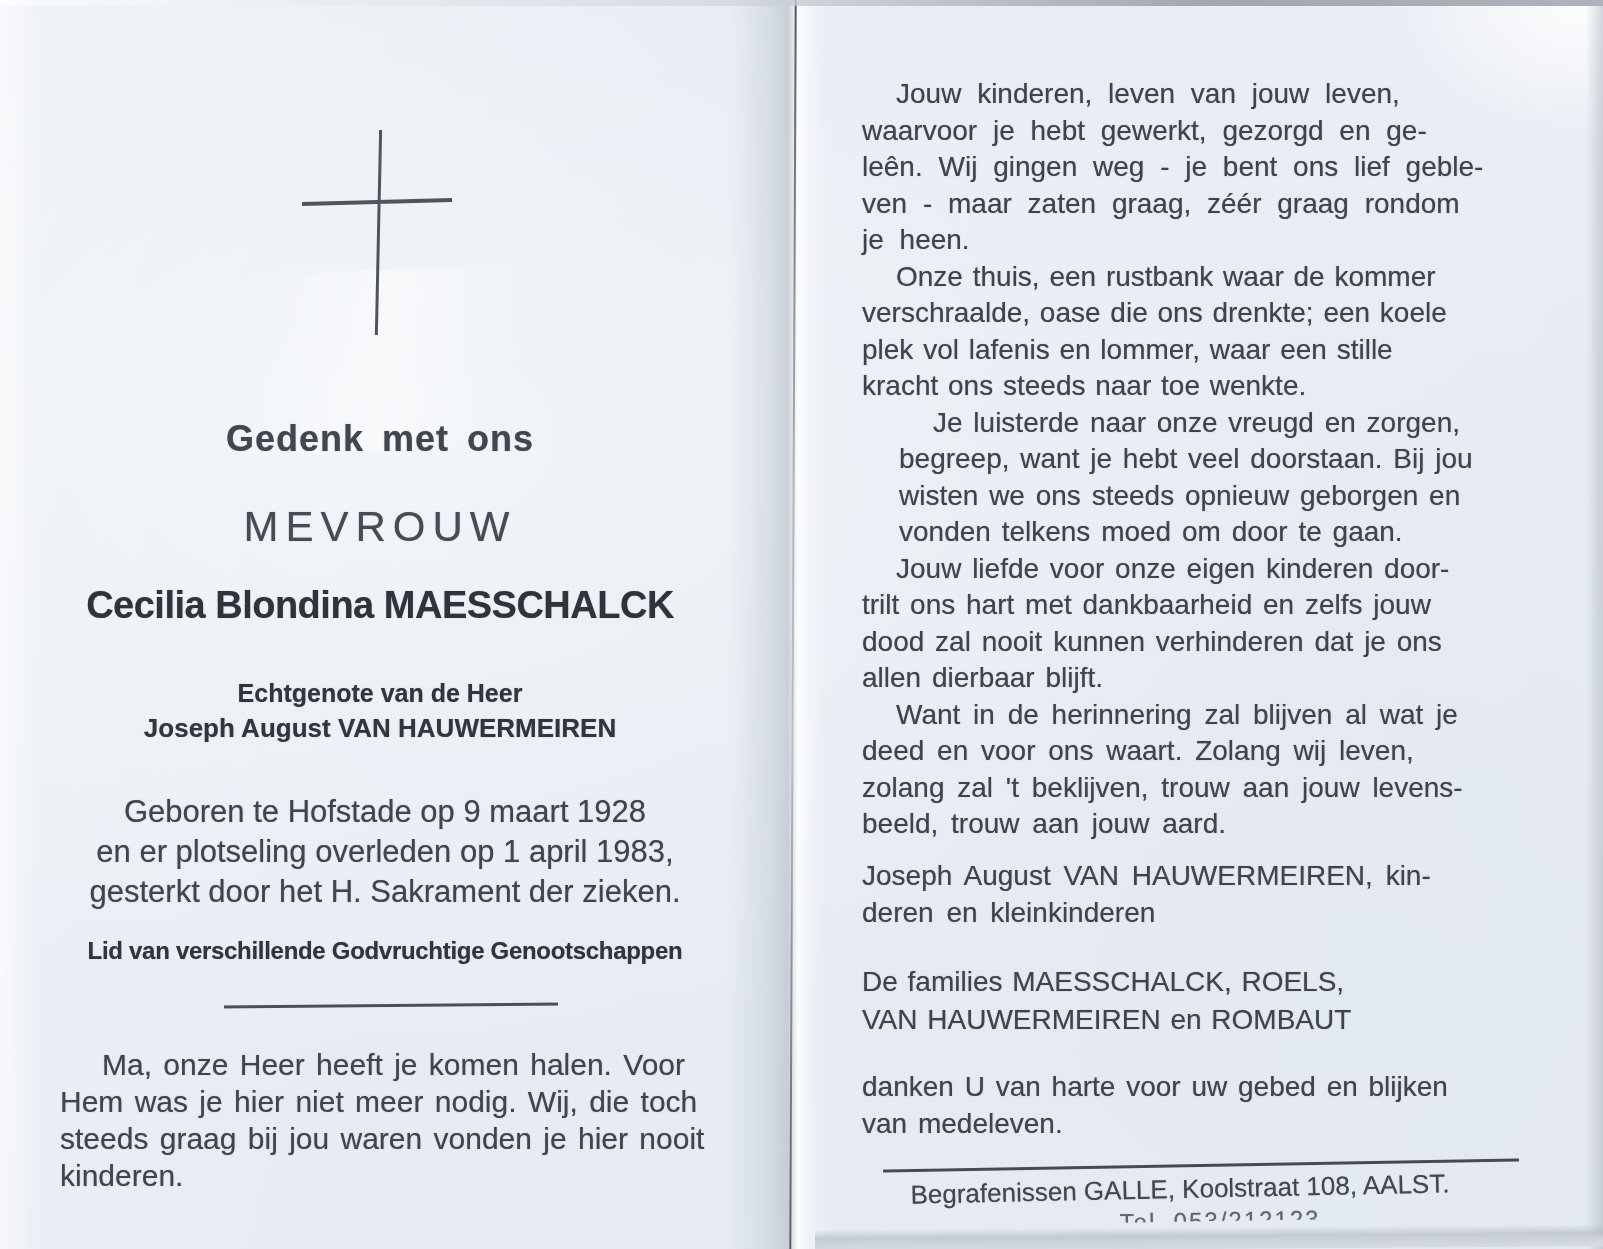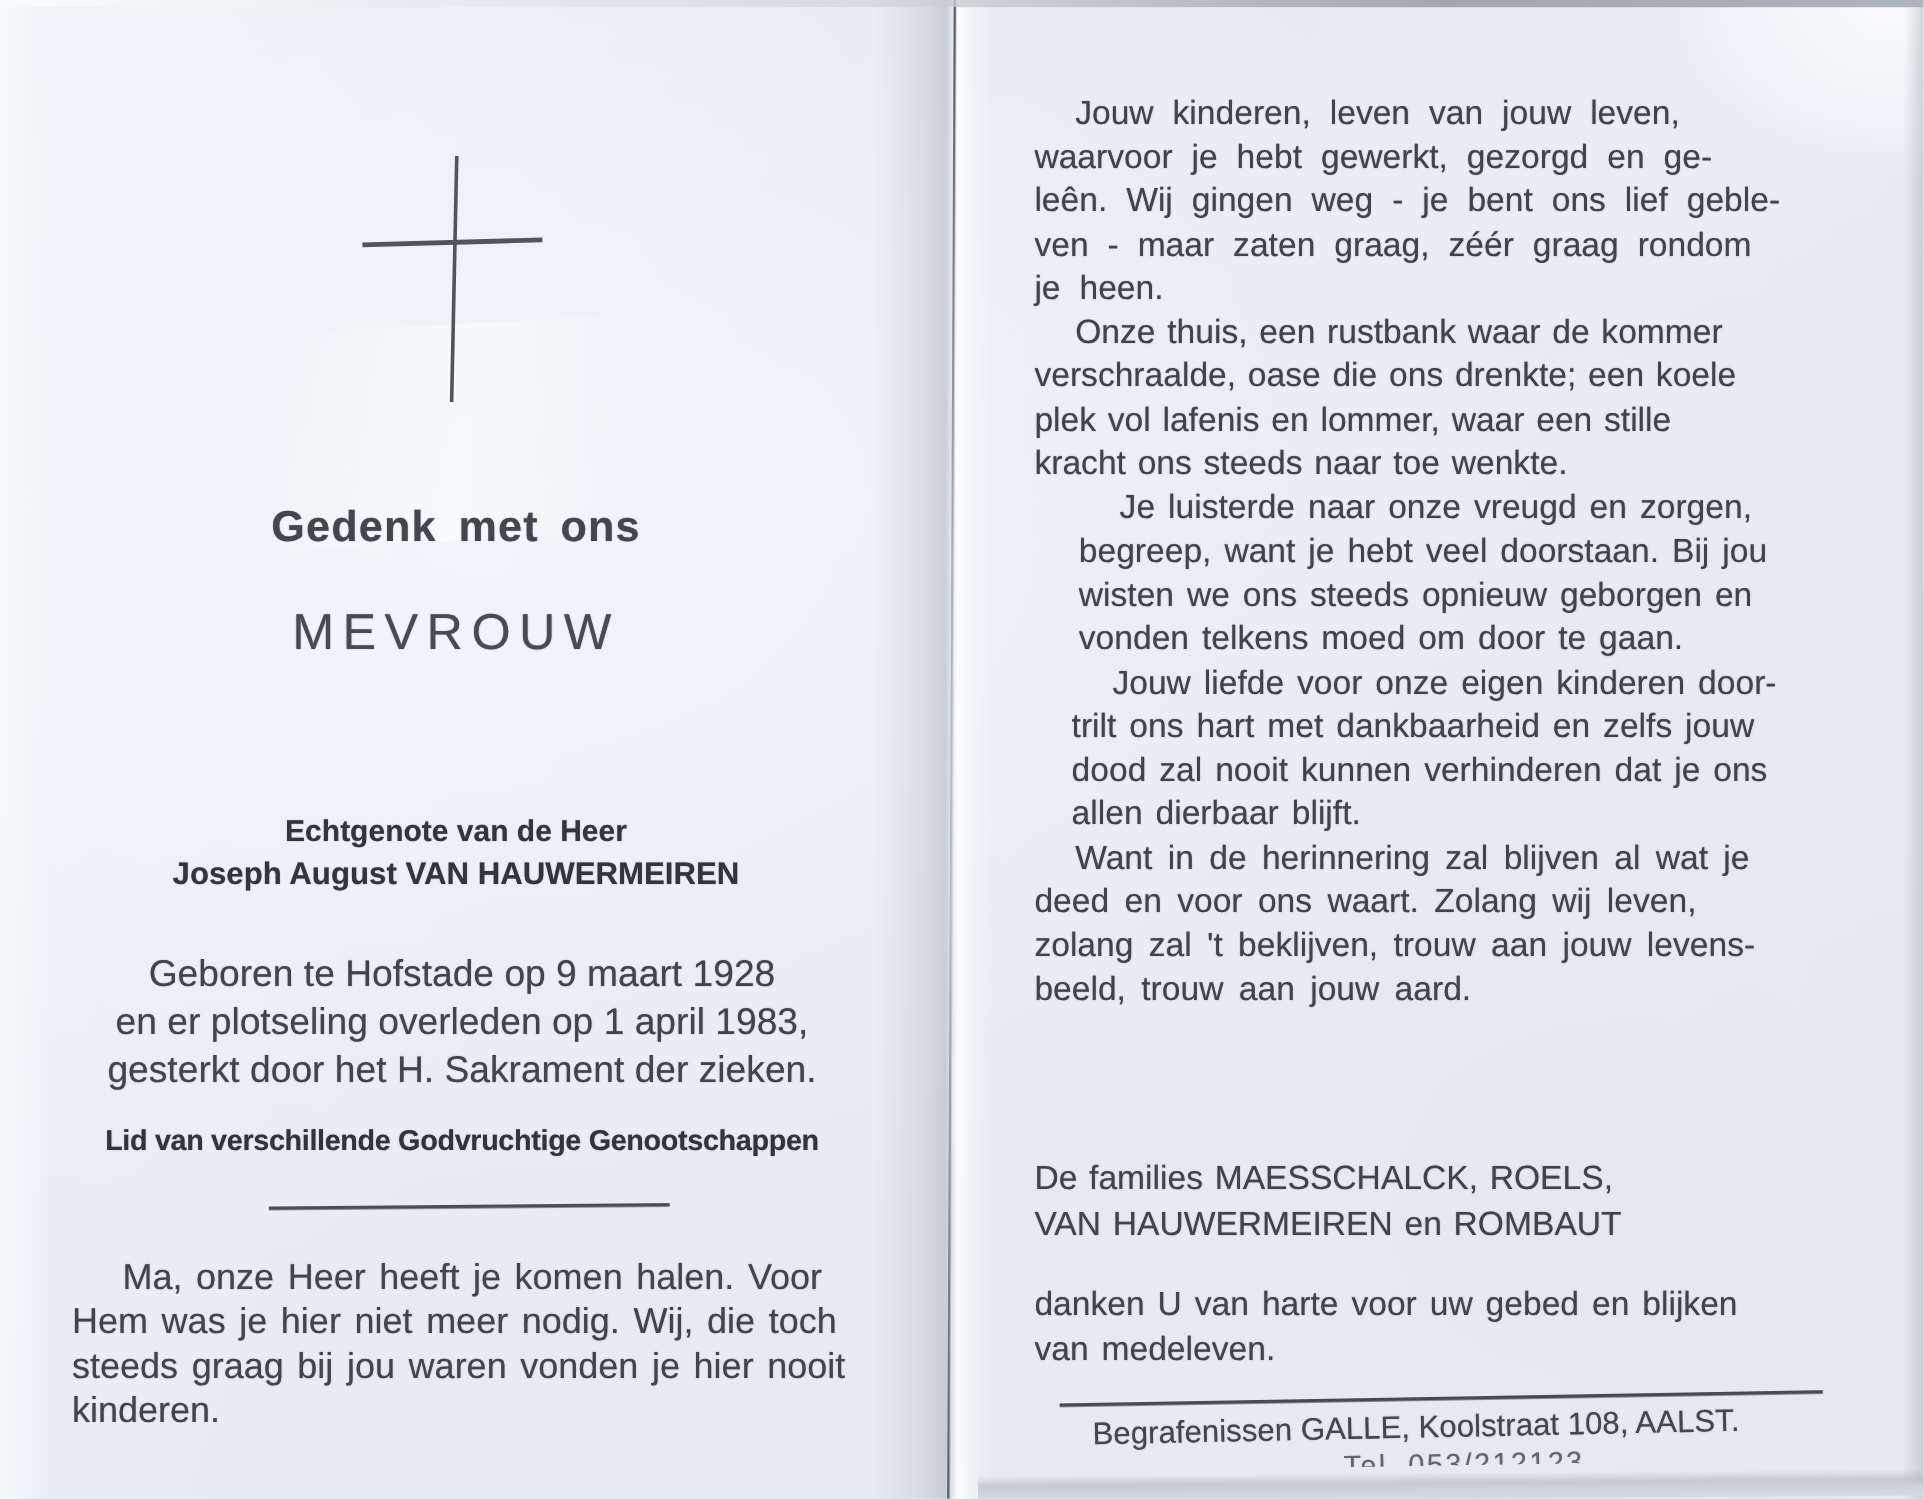--- a/index.html
+++ b/index.html
@@ -41,21 +41,21 @@
   #divider-rule{ left:224px; top:1004px; width:334px; height:3px; background:#4a4e56; transform:rotate(-0.5deg); filter:blur(0.5px); }
   #farewell-paragraph{ left:60px; top:1046px; width:656px; font-size:30px; line-height:37px; text-indent:42px; word-spacing:3px; color:#40444c; }
 
   
   .rp-col{ left:62px; width:658px; }
   #memorial-text{ top:76px; font-size:28px; line-height:36.5px; color:#3f434b; }
   #memorial-text p{ margin:0; text-indent:34px; }
   #memorial-text p.sp1{ word-spacing:8px; }
   #memorial-text p.sp2{ word-spacing:2px; }
   #memorial-text p.sp3{ word-spacing:3px;margin-left:37px; }
-  #memorial-text p.sp4{ word-spacing:3px;margin-left:31px; }
+  #memorial-text p.sp4{ word-spacing:3px; }
   #memorial-text p.sp5{ word-spacing:5px; }
   #signature-family{ top:857px; font-size:28px; line-height:37px; word-spacing:5px; color:#3f434b; }
   #families-list{ top:963px; font-size:28px; line-height:38px; word-spacing:2px; color:#3f434b; }
   #thanks-paragraph{ top:1068px; font-size:28px; line-height:37px; word-spacing:3px; color:#3f434b; }
   #footer-divider{ left:83px; top:1164px; width:636px; height:3px; background:#464a52; transform:rotate(-1deg); filter:blur(0.4px); }
   #funeral-home-line{ left:100px; top:1174px; width:560px; text-align:center; font-size:26px; color:#42464e; transform:rotate(-1.2deg); }
   #clipped-phone-line{ left:255px; top:1208px; width:330px; height:13px; overflow:hidden; text-align:center; font-size:24px; line-height:26px; letter-spacing:2px; color:#4a4e56; transform:rotate(-1deg); opacity:0.85; }
 
   
   #center-fold-shadow{ left:728px; top:0; width:100px; height:1249px;
@@ -84,20 +84,21 @@
   <div class="abs" id="center-fold-shadow"></div>
   <div class="abs" id="center-fold-line"></div>
 
   <div class="page" id="left-page">
     <div class="abs" id="cross">
       <span class="v"></span>
       <span class="h"></span>
     </div>
     <div class="abs txt" id="intro-line">Gedenk met ons</div>
     <div class="abs txt" id="salutation">MEVROUW</div>
+    <div class="abs txt" id="deceased-name">Cecilia Blondina MAESSCHALCK</div>
     <div class="abs" id="spouse-block">
       <div class="txt" id="spouse-label">Echtgenote van de Heer</div>
       <div class="txt" id="spouse-name">Joseph August VAN HAUWERMEIREN</div>
     </div>
     <div class="abs txt pre" id="vital-dates">Geboren te Hofstade op 9 maart 1928
 en er plotseling overleden op 1 april 1983,
 gesterkt door het H. Sakrament der zieken.</div>
     <div class="abs txt" id="membership-line">Lid van verschillende Godvruchtige Genootschappen</div>
     <div class="abs" id="divider-rule"></div>
     <div class="abs txt pre" id="farewell-paragraph">Ma, onze Heer heeft je komen halen. Voor
@@ -123,20 +124,22 @@
 vonden telkens moed om door te gaan.</p>
       <p class="txt pre sp4">Jouw liefde voor onze eigen kinderen door-
 trilt ons hart met dankbaarheid en zelfs jouw
 dood zal nooit kunnen verhinderen dat je ons
 allen dierbaar blijft.</p>
       <p class="txt pre sp5">Want in de herinnering zal blijven al wat je
 deed en voor ons waart. Zolang wij leven,
 zolang zal 't beklijven, trouw aan jouw levens-
 beeld, trouw aan jouw aard.</p>
     </div>
+    <div class="abs rp-col txt pre" id="signature-family">Joseph August VAN HAUWERMEIREN, kin-
+deren en kleinkinderen</div>
     <div class="abs rp-col txt pre" id="families-list">De families MAESSCHALCK, ROELS,
 VAN HAUWERMEIREN en ROMBAUT</div>
     <div class="abs rp-col txt pre" id="thanks-paragraph">danken U van harte voor uw gebed en blijken
 van medeleven.</div>
     <div class="abs" id="footer-divider"></div>
     <div class="abs txt" id="funeral-home-line">Begrafenissen GALLE, Koolstraat 108, AALST.</div>
     <div class="abs txt" id="clipped-phone-line">Tel. 053/212123</div>
   </div>
 
   <div class="abs" id="corner-highlight"></div>

